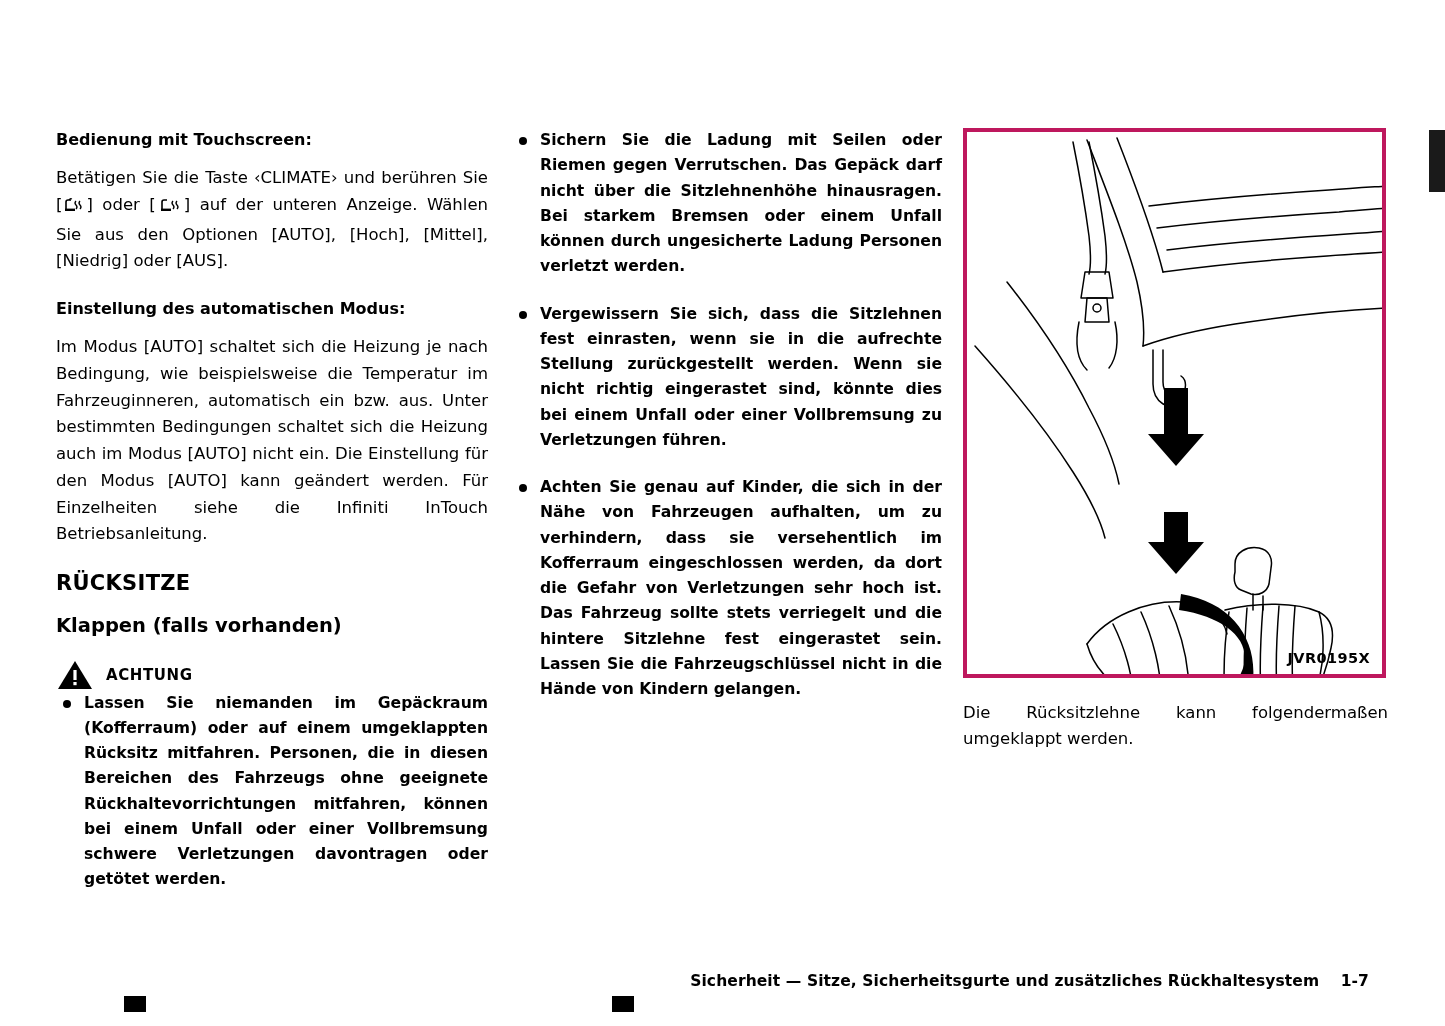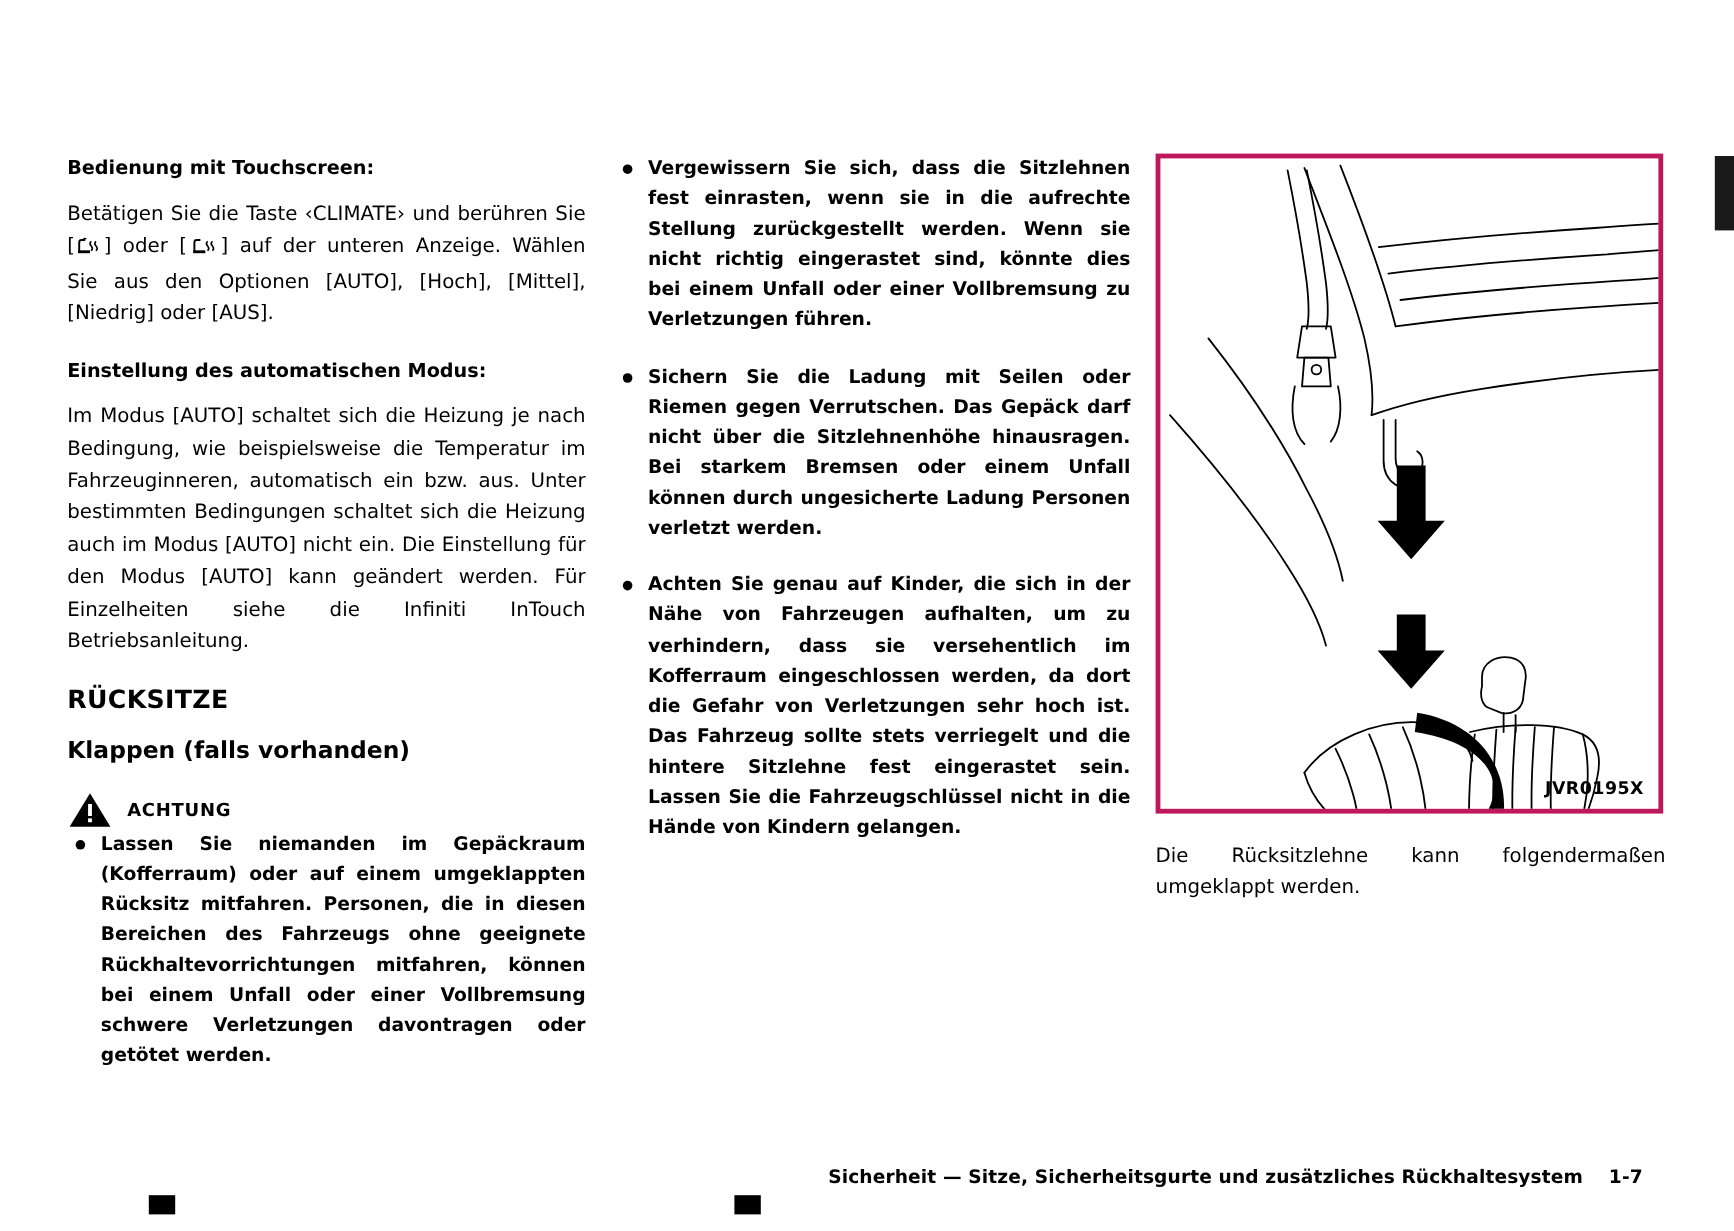--- a/index.html
+++ b/index.html
@@ -207,22 +207,22 @@
     <span class="label">ACHTUNG</span>
   </div>
 
   <ul class="bullets">
     <li>Lassen Sie niemanden im Gepäckraum (Kofferraum) oder auf einem umgeklappten Rücksitz mitfahren. Personen, die in diesen Bereichen des Fahrzeugs ohne geeignete Rückhaltevorrichtungen mitfahren, können bei einem Unfall oder einer Vollbremsung schwere Verletzungen davontragen oder getötet werden.</li>
   </ul>
 </div>
 
 <div class="col col-mid">
   <ul class="bullets">
+    <li>Sichern Sie die Ladung mit Seilen oder Riemen gegen Verrutschen. Das Gepäck darf nicht über die Sitzlehnenhöhe hinausragen. Bei starkem Bremsen oder einem Unfall können durch ungesicherte Ladung Personen verletzt werden.</li>
     <li>Vergewissern Sie sich, dass die Sitzlehnen fest einrasten, wenn sie in die aufrechte Stellung zurückgestellt werden. Wenn sie nicht richtig eingerastet sind, könnte dies bei einem Unfall oder einer Vollbremsung zu Verletzungen führen.</li>
-    <li>Sichern Sie die Ladung mit Seilen oder Riemen gegen Verrutschen. Das Gepäck darf nicht über die Sitzlehnenhöhe hinausragen. Bei starkem Bremsen oder einem Unfall können durch ungesicherte Ladung Personen verletzt werden.</li>
     <li>Achten Sie genau auf Kinder, die sich in der Nähe von Fahrzeugen aufhalten, um zu verhindern, dass sie versehentlich im Kofferraum eingeschlossen werden, da dort die Gefahr von Verletzungen sehr hoch ist. Das Fahrzeug sollte stets verriegelt und die hintere Sitzlehne fest eingerastet sein. Lassen Sie die Fahrzeugschlüssel nicht in die Hände von Kindern gelangen.</li>
   </ul>
 </div>
 
 <div class="col col-right">
 
   <div class="figure">
     <svg width="421" height="548" viewBox="0 0 421 548">
       <g fill="none" stroke="#000" stroke-width="1.5" stroke-linecap="round" stroke-linejoin="round">
 

